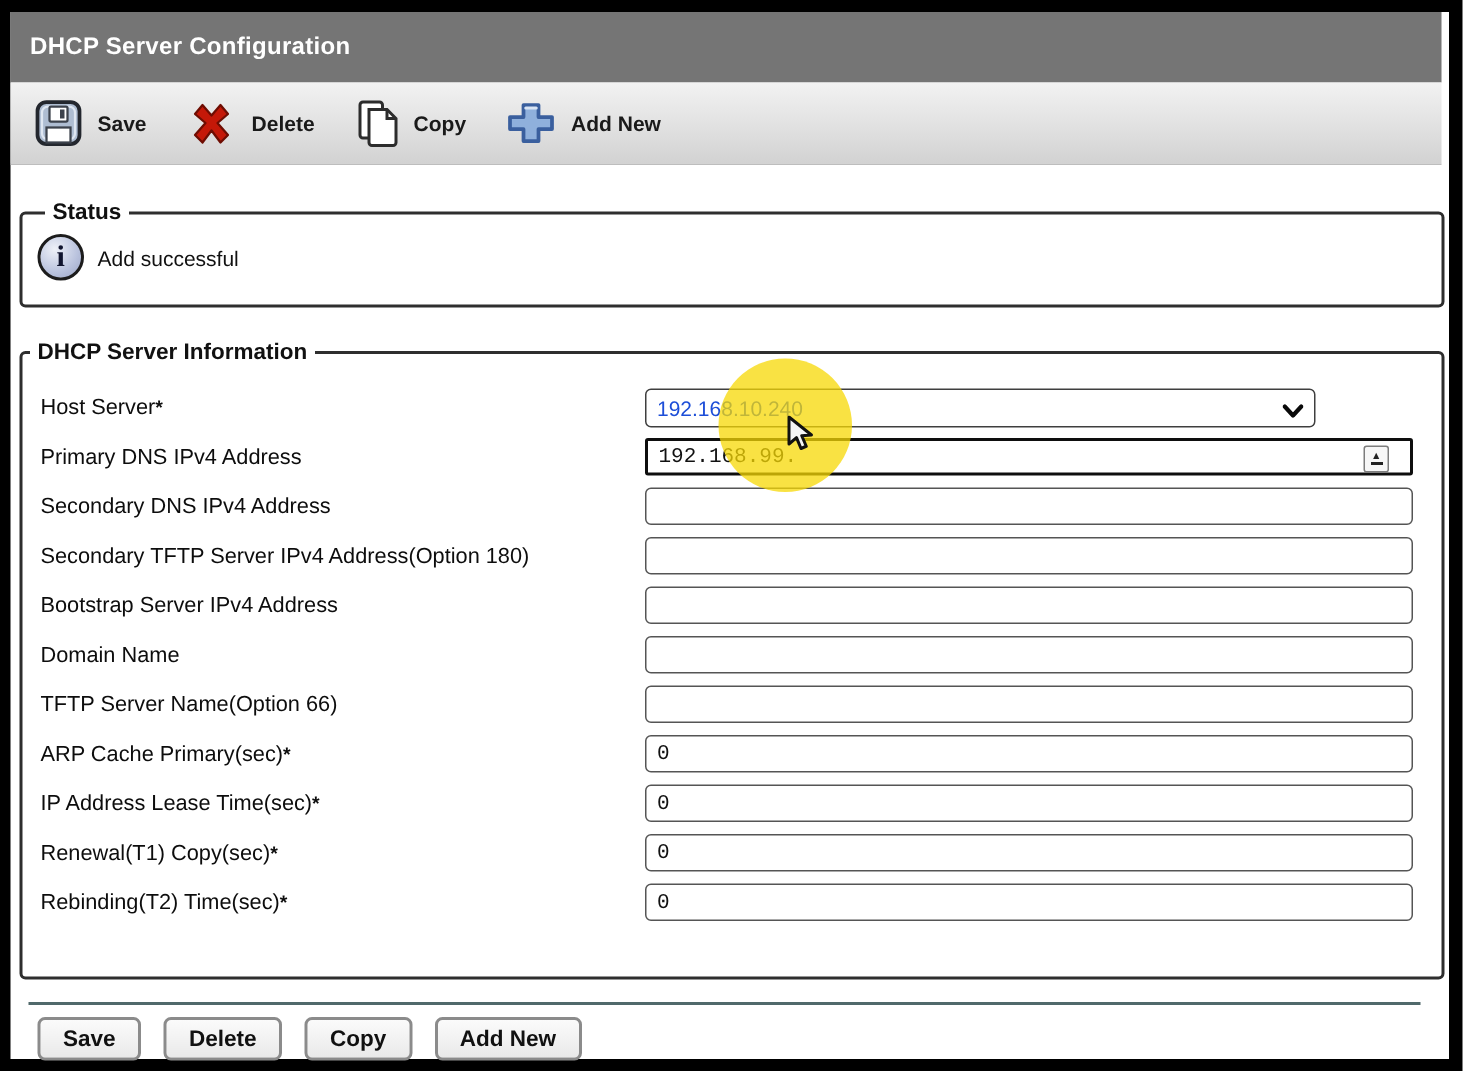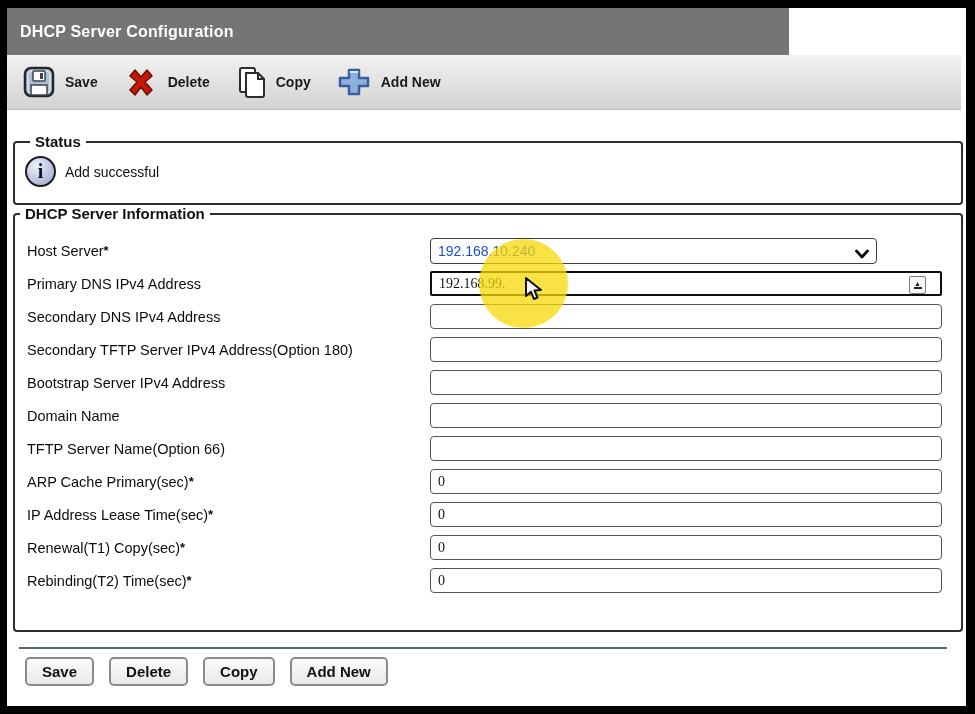--- a/index.html
+++ b/index.html
@@ -12,21 +12,21 @@
   }
   .page {
     position: absolute;
     left: 7px; top: 8px;
     width: 959px; height: 698px;
     background: #ffffff;
   }
   
   .titlebar {
     height: 47px;
-    width: 782px;
+    width: 954px;
     background: #757575;
     display: flex;
     align-items: center;
     padding-left: 13px;
   }
   .titlebar .title {
     color: #ffffff;
     font-size: 16px;
     font-weight: 700;
     letter-spacing: 0.2px;
@@ -93,20 +93,21 @@
   .info-circle span {
     font-family: "Liberation Serif", serif;
     font-weight: 700;
     font-size: 20px;
     color: #10142e;
     line-height: 1;
     margin-top: -2px;
   }
   
   .form-fieldset {
+    margin-top: 21px;
     height: 427px;
     padding: 12px 0 8px 0;
   }
   .form-row {
     display: flex;
     align-items: center;
     height: 33px;
     padding-left: 12px;
   }
   .field-label {
@@ -137,21 +138,21 @@
   }
   .chevron {
     position: absolute;
     right: 8px;
     top: 7px;
     pointer-events: none;
   }
   input.txt {
     width: 512px;
     height: 25px;
-    font-family: Liberation Serif, serif;
+    font-family: Liberation Mono, monospace;
     font-size: 14px;
     color: #111;
     border: 1.5px solid #555;
     border-radius: 4px;
     background: #fff;
     padding: 0 7px;
   }
   input.txt.focused {
     border: 2.5px solid #0e0e0e;
     border-radius: 2px;

